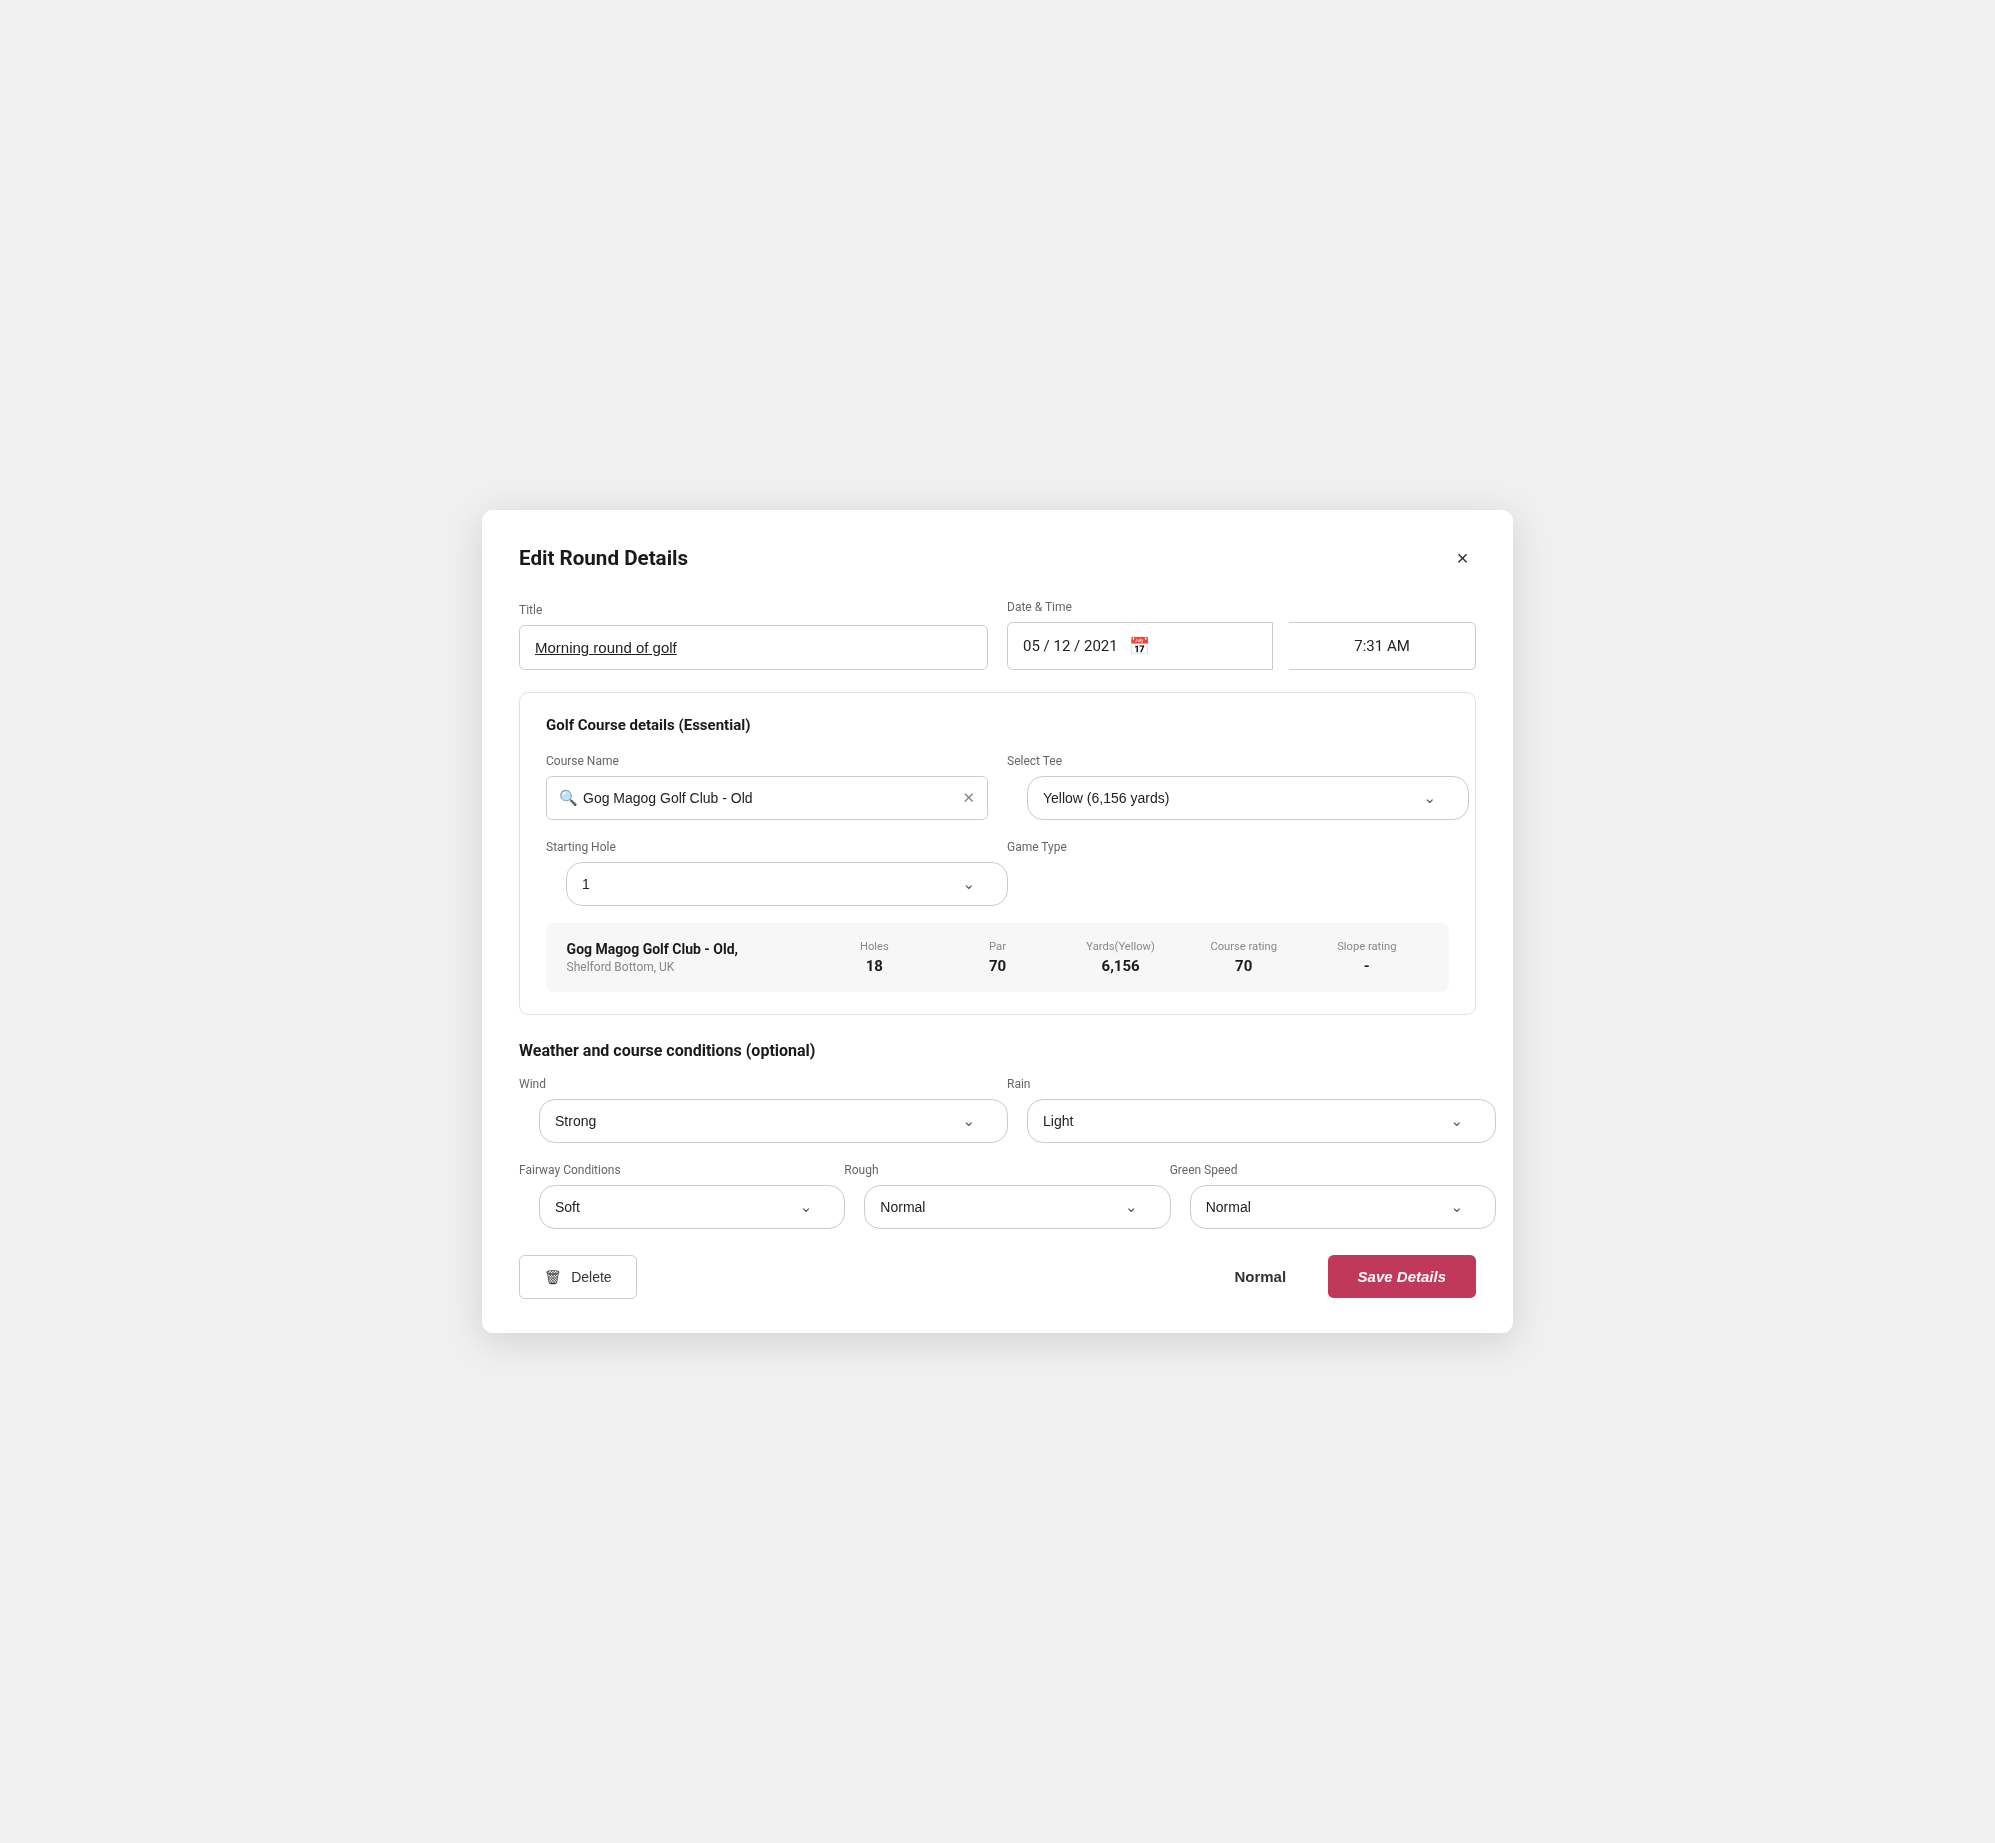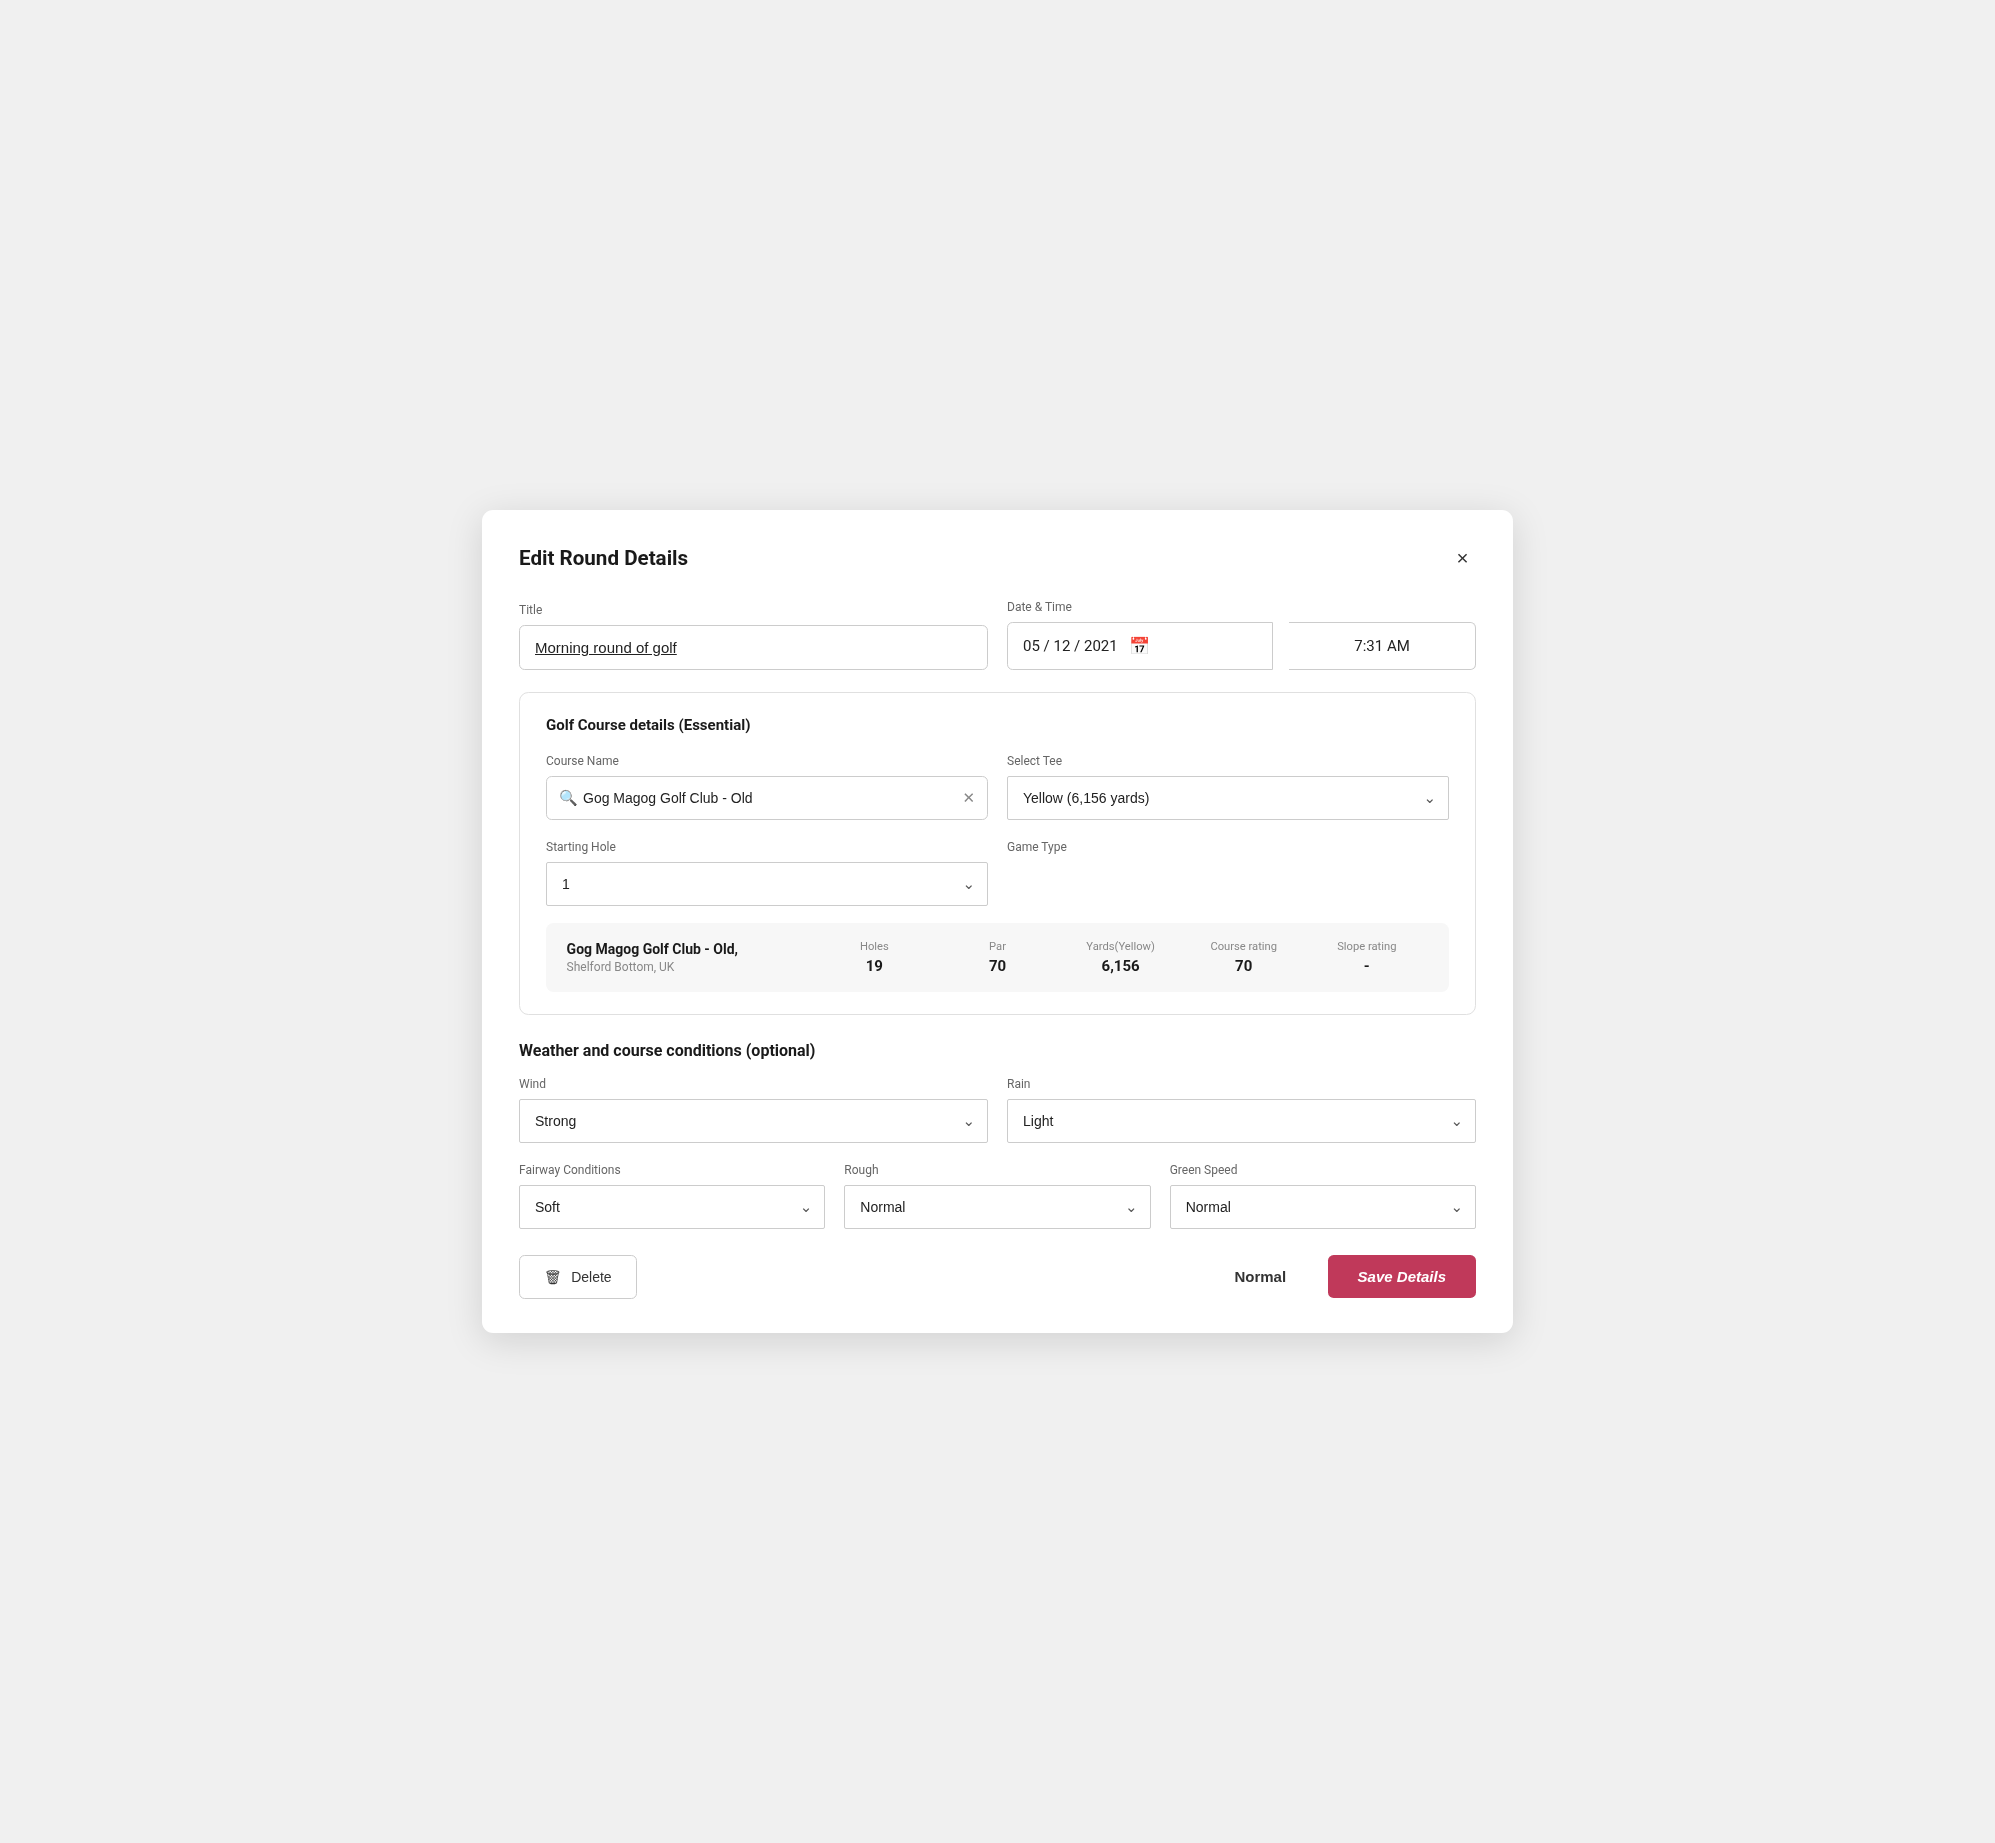--- a/index.html
+++ b/index.html
@@ -145,29 +145,30 @@
       border: 1.4px solid #ccc;
       border-radius: 5.6px;
       padding: 13px 36px 13px 36px;
       font-size: 14px;
       color: #222;
       width: 100%;
       outline: none;
     }
     .select-input {
       border: 1.4px solid #ccc;
-      border-radius: 2px;
+      border-radius: 16px;
       padding: 13px 22px 13px 15px;
       font-size: 14px;
       color: #222;
       width: 100%;
       appearance: none;
       background: #fff;
       outline: none;
       cursor: pointer;
+      margin-left: 20px;
     }
     .select-wrapper {
       position: relative;
     }
     .select-wrapper .chevron {
       position: absolute;
       right: 13px;
       top: 50%;
       transform: translateY(-50%);
       color: #555;
@@ -355,21 +356,21 @@
       </div>
     </div>
 
     <div class="course-info-box">
       <div class="course-info-name">
         <div class="name">Gog Magog Golf Club - Old,</div>
         <div class="location">Shelford Bottom, UK</div>
       </div>
       <div class="course-stat">
         <div class="stat-label">Holes</div>
-        <div class="stat-value">19</div>
+        <div class="stat-value">18</div>
       </div>
       <div class="course-stat">
         <div class="stat-label">Par</div>
         <div class="stat-value">70</div>
       </div>
       <div class="course-stat">
         <div class="stat-label">Yards(Yellow)</div>
         <div class="stat-value">6,156</div>
       </div>
       <div class="course-stat">

